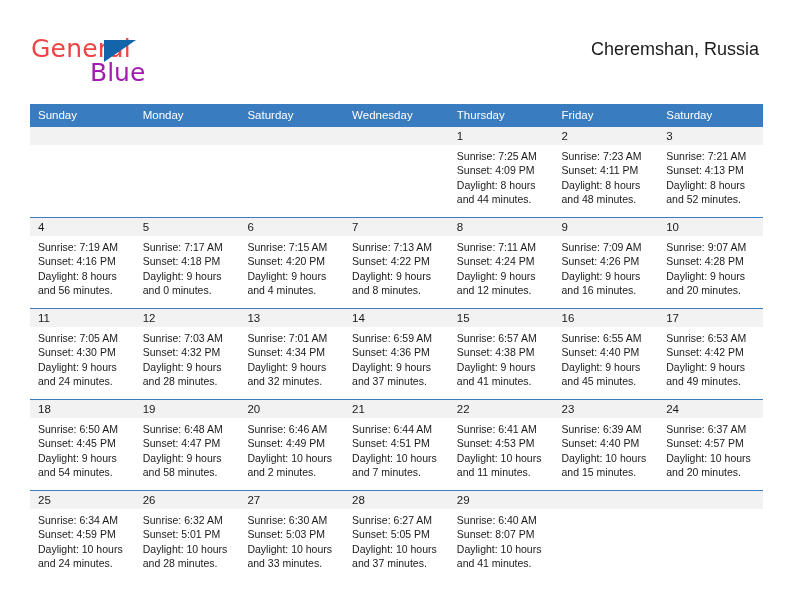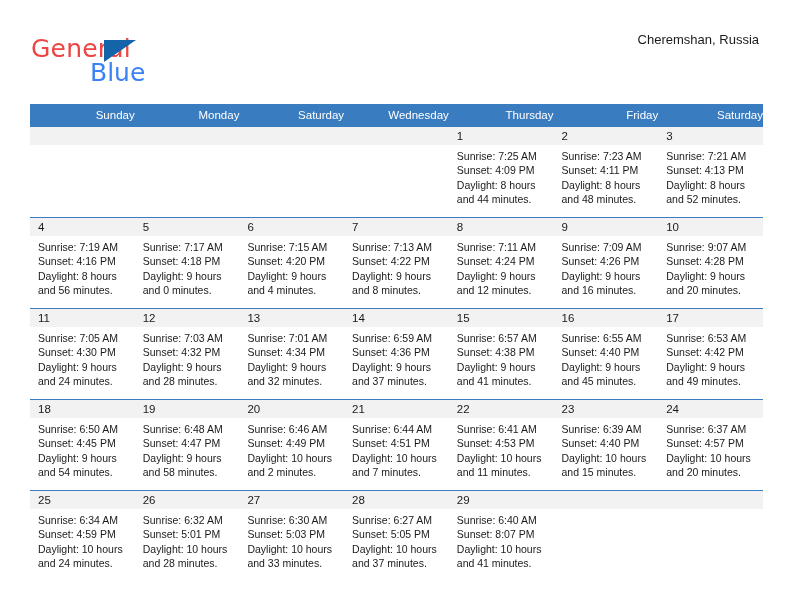--- a/index.html
+++ b/index.html
@@ -55,62 +55,63 @@
     width: 0;
     height: 0;
     border-left: 32px solid #1464aa;
     border-bottom: 22px solid transparent;
   }
   .logo-blue {
     position: absolute;
     left: 59px;
     top: 24px;
     font-size: 25px;
-    color: #3b82f6;
+    color: #a21caf;
     font-family: "DejaVu Sans", sans-serif;
     font-weight: 400;
     line-height: 1;
   }
 
   .titleblock {
     position: absolute;
     right: 33px;
     top: 32px;
     text-align: right;
   }
   .cal-title {
     font-size: 27px;
     font-weight: 400;
     color: #1a1a1a;
     line-height: 1.15;
     white-space: nowrap;
   }
   .cal-subtitle {
-    font-size: 13px;
+    font-size: 18px;
     font-weight: 400;
     color: #1a1a1a;
+    margin-top: 7px;
     line-height: 1.2;
     white-space: nowrap;
   }
 
   
   .cal {
     position: absolute;
     left: 30px;
     top: 104px;
     width: 733px;
     border-collapse: collapse;
     table-layout: fixed;
   }
   .cal th {
     background: #3a7cc0;
     color: #ffffff;
     font-size: 11.5px;
     font-weight: 400;
-    text-align: right;
+    text-align: left;
     padding: 5px 0 5px 8px;
     height: 12px;
     border: none;
   }
   .cal col { width: 104.71px; }
 
   .cal td {
     vertical-align: top;
     padding: 0;
     border: none;

